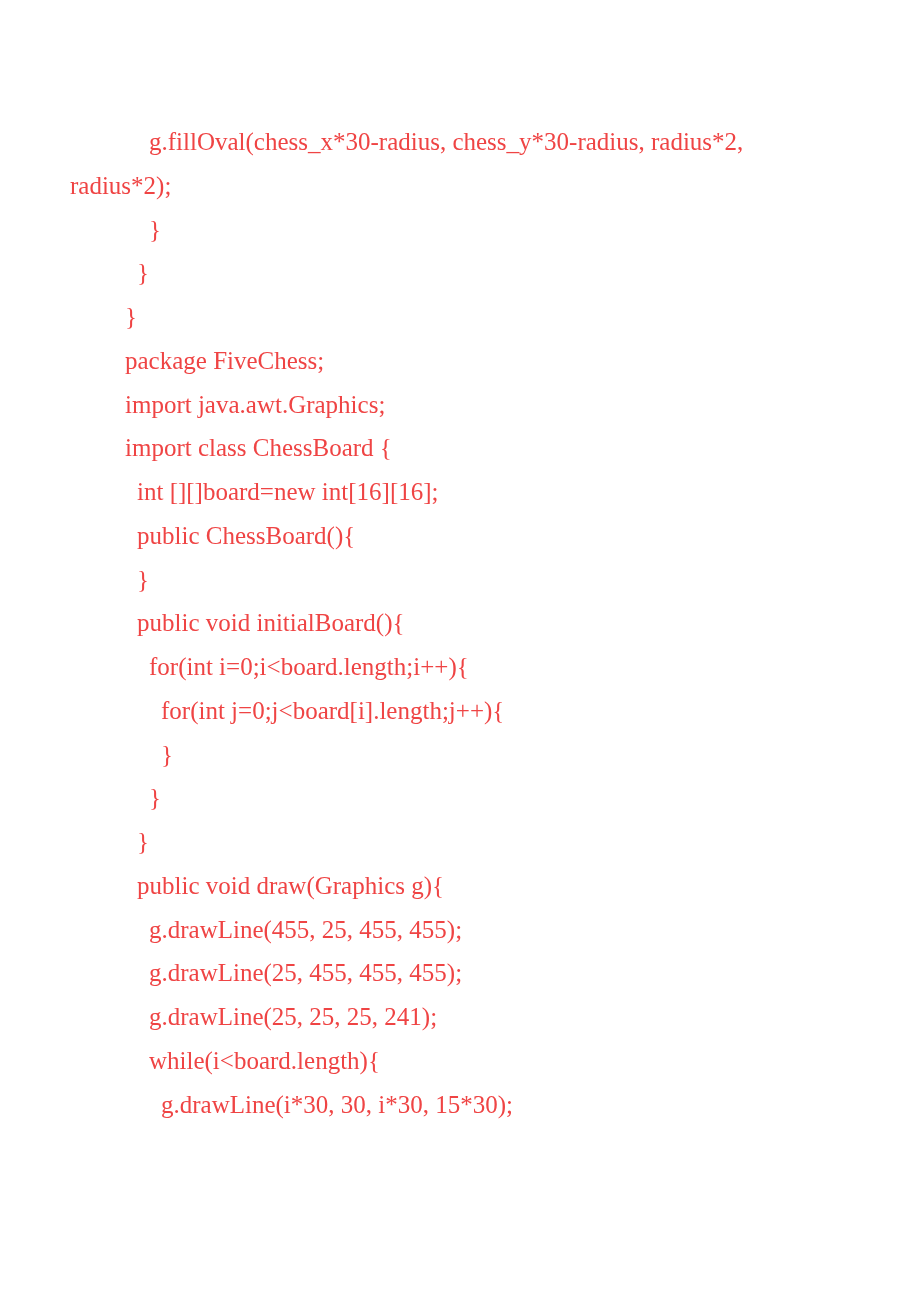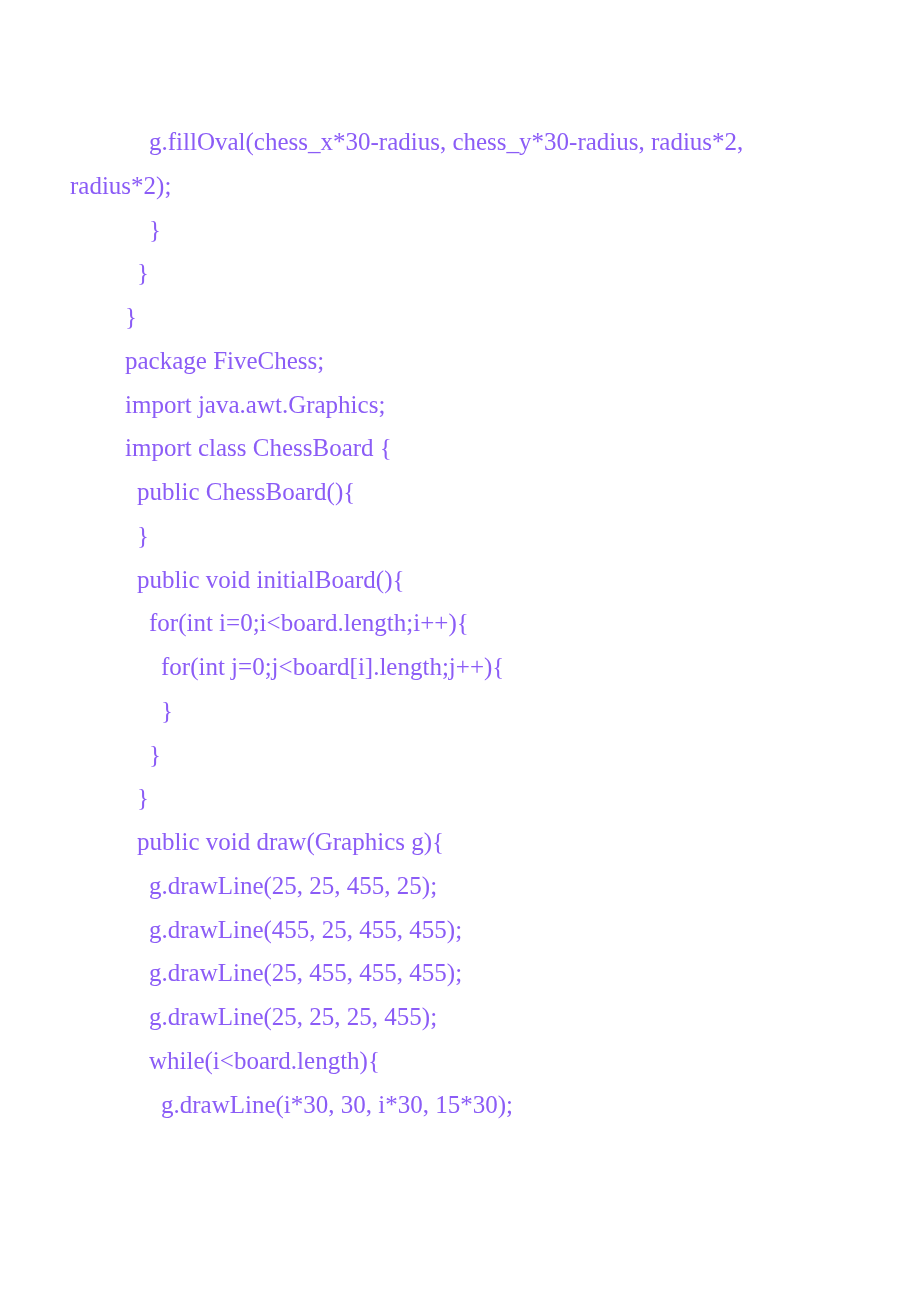--- a/index.html
+++ b/index.html
@@ -13,21 +13,21 @@
   .page {
     width: 920px;
     min-height: 1302px;
     padding: 120px 70px 70px 70px;
     box-sizing: border-box;
     position: relative;
   }
   .code-line {
     font-size: 25px;
     line-height: 1.75;
-    color: #8b5cf6;
+    color: #ef4444;
     white-space: pre;
     font-family: "Times New Roman", serif;
   }
   .indent-1 { padding-left: 55px; }
   .indent-2 { padding-left: 67px; }
   .indent-3 { padding-left: 79px; }
   .indent-4 { padding-left: 91px; }
   .watermark {
     position: absolute;
     top: 575px;
@@ -53,29 +53,29 @@
 <div class="page">
   <div class="content" id="code-container">
       <div class="code-line indent-3">g.fillOval(chess_x*30-radius, chess_y*30-radius, radius*2, </div>
       <div class="code-line indent-0" style="padding-left: 0px;">radius*2);</div>
       <div class="code-line indent-3">}</div>
       <div class="code-line indent-2">}</div>
       <div class="code-line indent-1">}</div>
       <div class="code-line indent-1">package FiveChess;</div>
       <div class="code-line indent-1">import java.awt.Graphics;</div>
       <div class="code-line indent-1">import class ChessBoard {</div>
+      <div class="code-line indent-2">int [][]board=new int[16][16];</div>
       <div class="code-line indent-2">public ChessBoard(){</div>
       <div class="code-line indent-2">}</div>
       <div class="code-line indent-2">public void initialBoard(){</div>
       <div class="code-line indent-3">for(int i=0;i&lt;board.length;i++){</div>
       <div class="code-line indent-4">for(int j=0;j&lt;board[i].length;j++){</div>
       <div class="code-line indent-4">}</div>
       <div class="code-line indent-3">}</div>
       <div class="code-line indent-2">}</div>
       <div class="code-line indent-2">public void draw(Graphics g){</div>
-      <div class="code-line indent-3">g.drawLine(25, 25, 455, 25);</div>
       <div class="code-line indent-3">g.drawLine(455, 25, 455, 455);</div>
       <div class="code-line indent-3">g.drawLine(25, 455, 455, 455);</div>
-      <div class="code-line indent-3">g.drawLine(25, 25, 25, 455);</div>
+      <div class="code-line indent-3">g.drawLine(25, 25, 25, 241);</div>
       <div class="code-line indent-3">while(i&lt;board.length){</div>
       <div class="code-line indent-4">g.drawLine(i*30, 30, i*30, 15*30);</div>
     </div>
 </div>
 
 </body></html>

